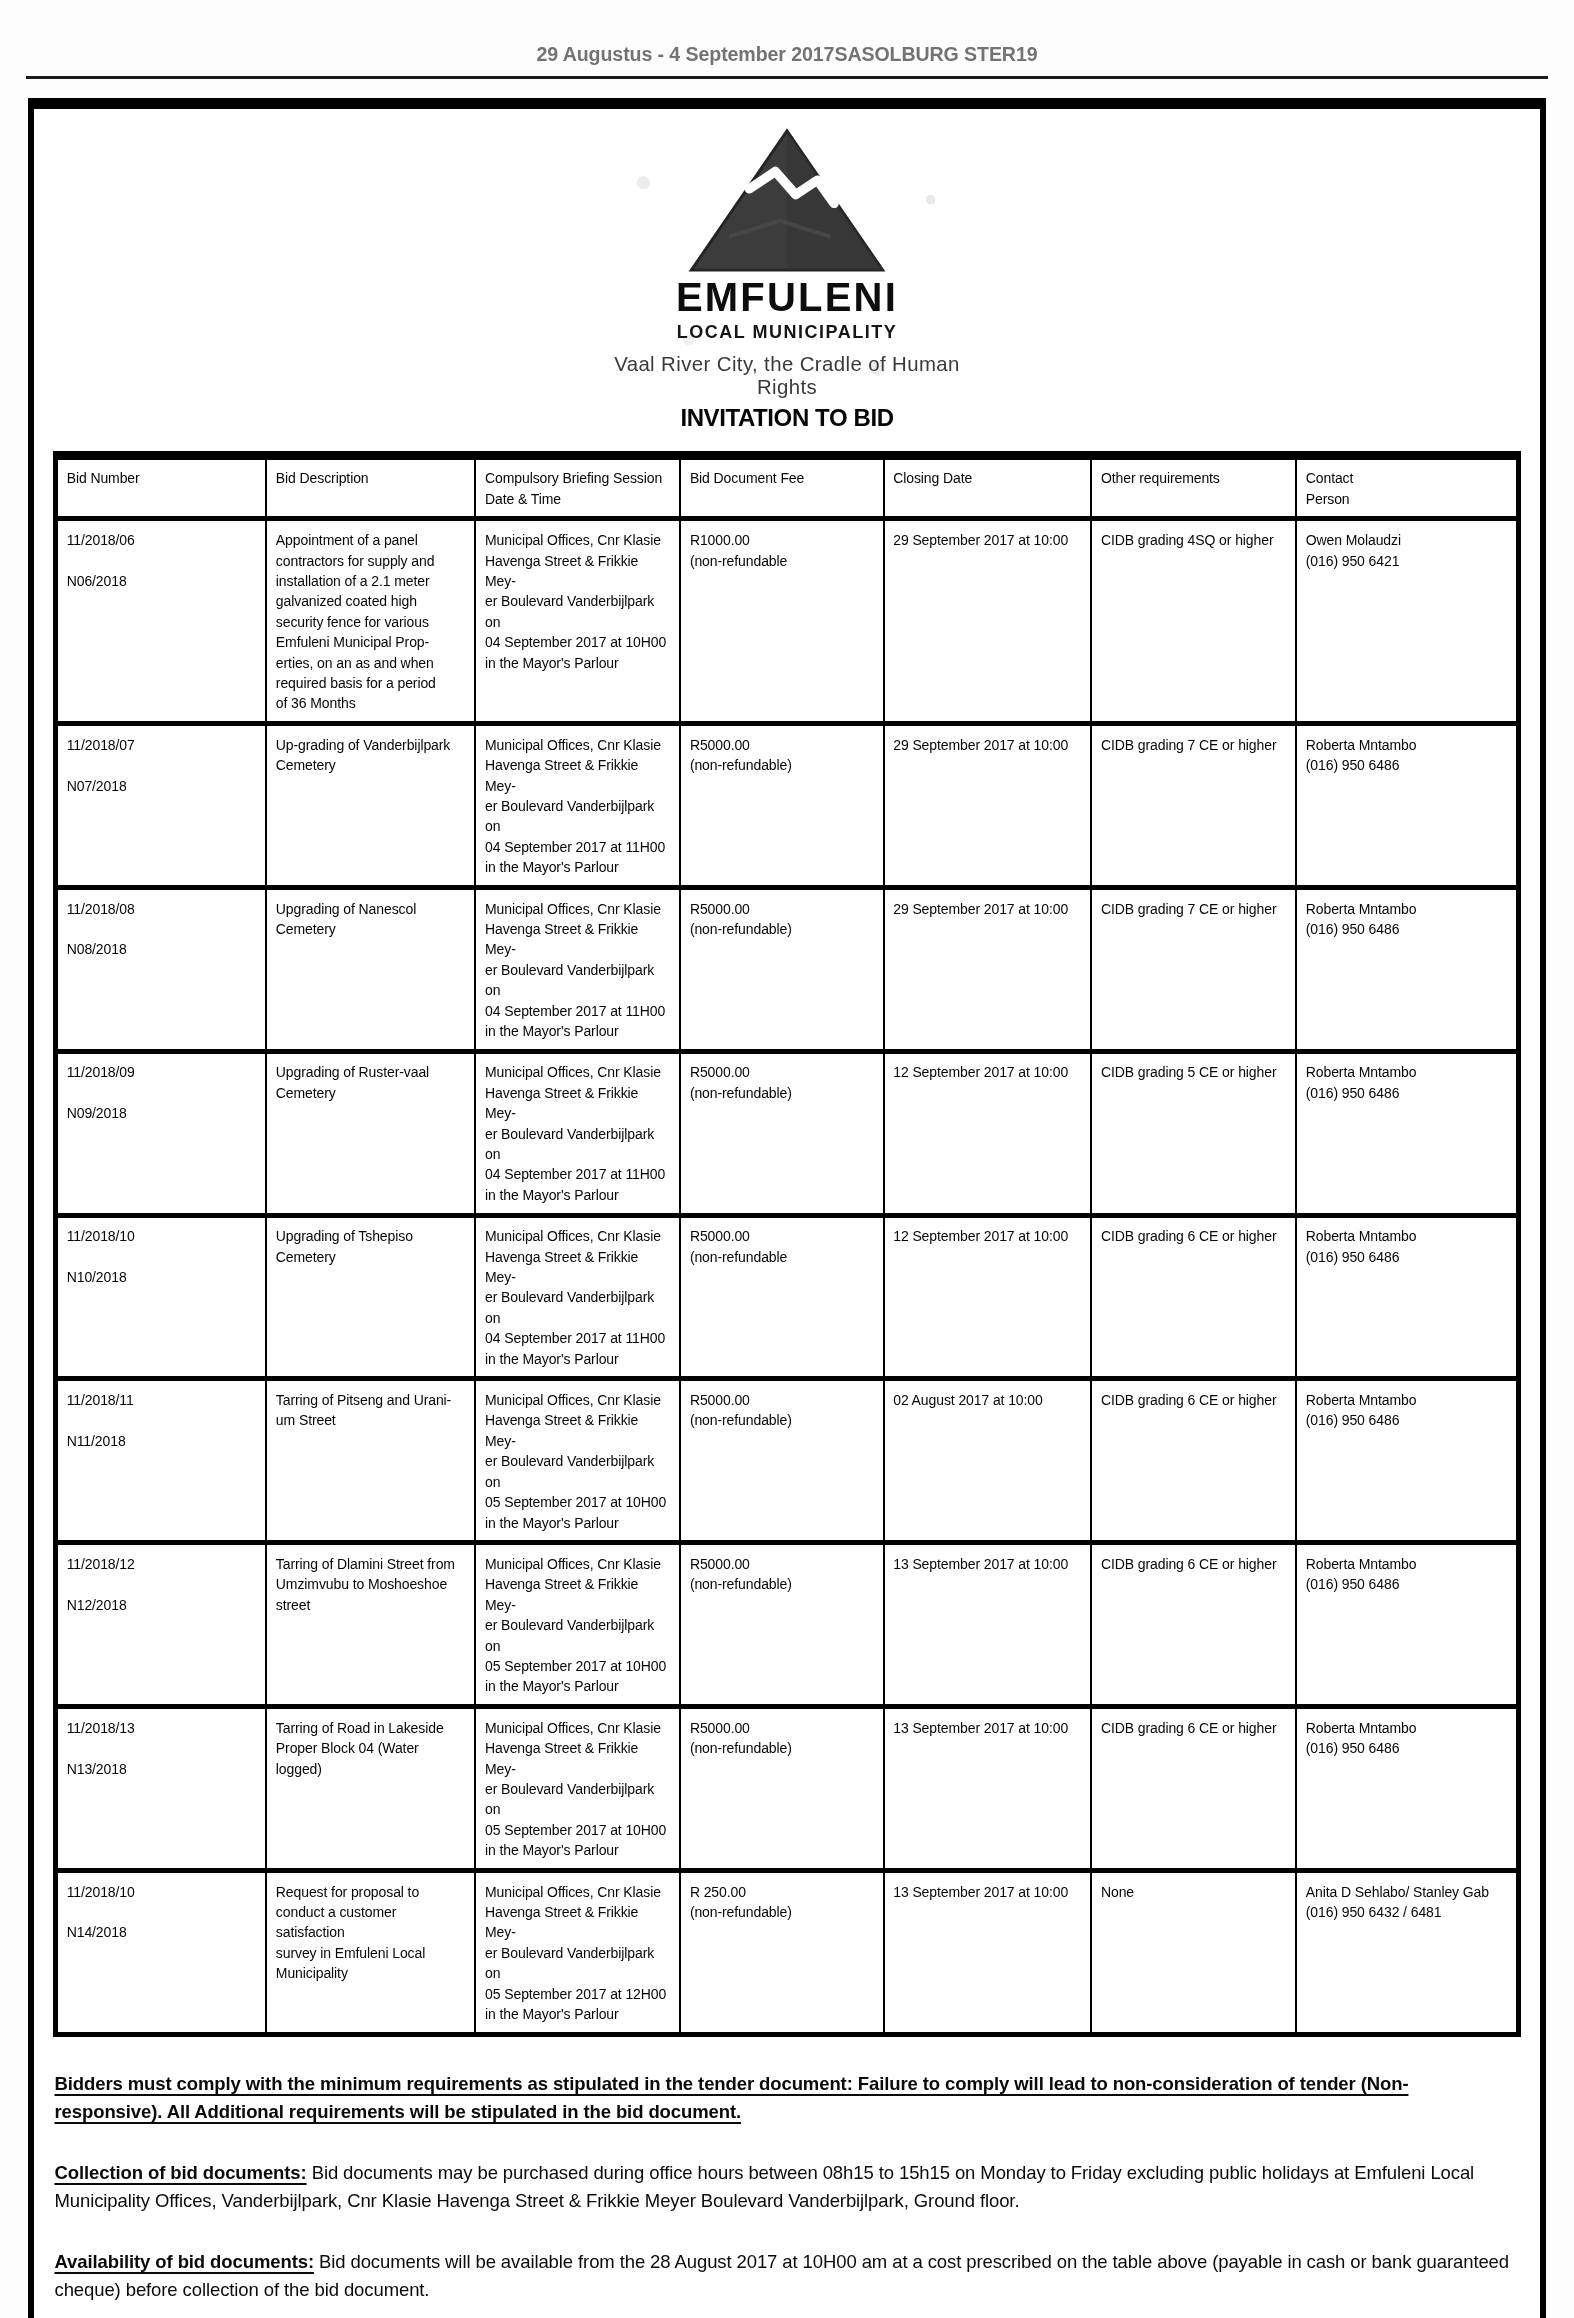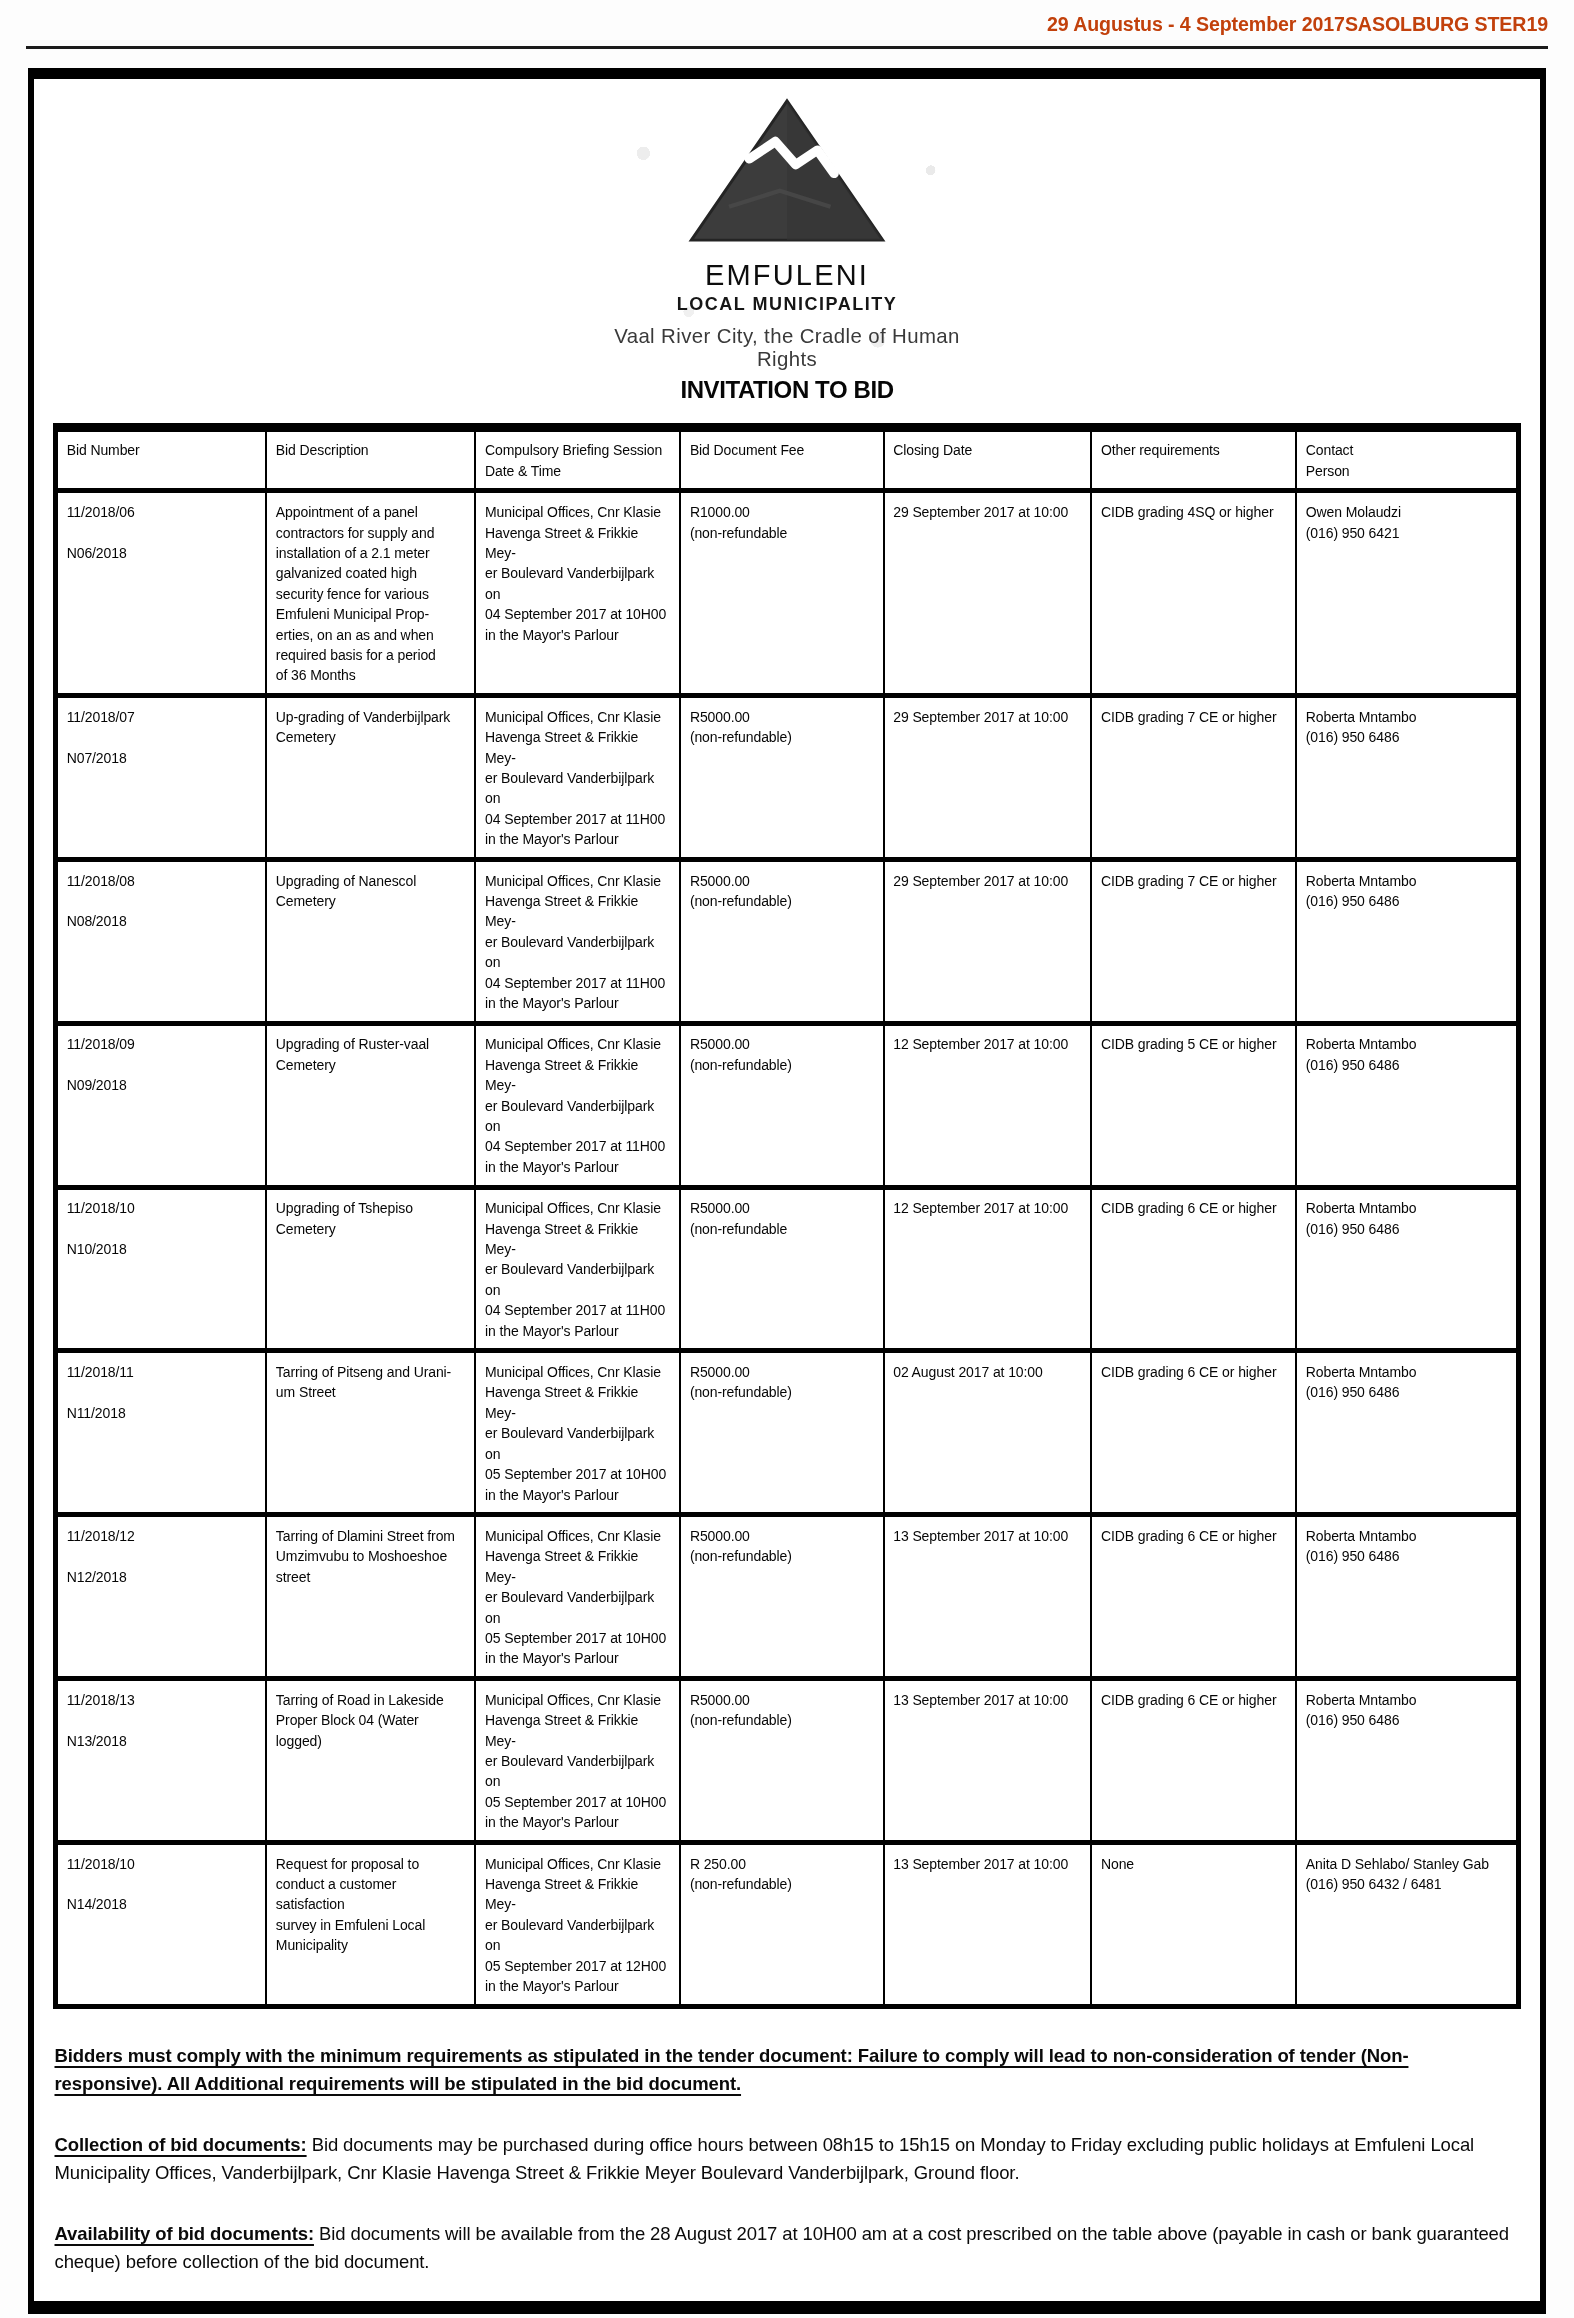--- a/index.html
+++ b/index.html
@@ -3,42 +3,42 @@
 <meta charset="utf-8">
 <style>
   html,body{margin:0;padding:0;}
   body{
     width:1574px;min-height:2319px;background:#fdfdfd;color:#060606;
     font-family:"Liberation Sans","DejaVu Sans",sans-serif;
     letter-spacing:-0.1px;
   }
   
   .np-header{
-    display:flex;justify-content:flex-end;align-items:flex-end;
-    margin:13px 26px 0;font-weight:700;font-size:19.6px;color:#c2410c;
+    display:flex;justify-content:center;align-items:flex-end;
+    margin:43px 26px 0;font-weight:700;font-size:19.6px;color:#737373;
   }
   .np-rule{height:2.9px;background:#1b1b1b;margin:10.2px 26px 0;}
   
   .frame{
     margin:19px 28px 0;border-style:solid;border-color:#000;
     border-width:11.6px 6.5px 13px 6.5px;background:#fff;
     padding:7.3px 19px 25px;box-sizing:border-box;
   }
   
   .logo{
     width:378px;margin:4.4px auto 0;text-align:center;padding:7.3px 0 2.9px;
     background-image:
       radial-gradient(circle 11px at 12% 22%, #ededed 60%, transparent 61%),
       radial-gradient(circle 8px at 88% 28%, #eaeaea 60%, transparent 61%),
       radial-gradient(circle 12.4px at 74% 88%, #efefef 60%, transparent 61%),
       radial-gradient(circle 8.7px at 24% 78%, #f0f0f0 60%, transparent 61%),
       radial-gradient(circle 6.5px at 50% 10%, #ececec 60%, transparent 61%);
   }
   .logo-tri{display:block;margin:0 auto;}
-  .logo-name{font-size:29px;font-weight:400;letter-spacing:2.2px;margin-top:16px;color:#0d0d0d;}
+  .logo-name{font-size:40px;font-weight:700;letter-spacing:2.2px;margin-top:2px;color:#0d0d0d;}
   .logo-sub{font-size:18px;font-weight:700;letter-spacing:1.5px;margin-top:1.5px;color:#161616;}
   .logo-slogan{font-size:20.4px;margin-top:10.2px;color:#3a3a3a;letter-spacing:0.4px;}
   
   .inv-title{ text-align:center;font-weight:700;font-size:24px;margin-top:2px;letter-spacing:-0.4px;}
   .inv-sub{ text-align:center;font-weight:700;font-size:26px;margin-top:8.7px;letter-spacing:-0.6px;}
   
   table.bids{
     width:100%;border-collapse:collapse;margin-top:19px;
     border:5.1px solid #000;border-top-width:9.5px;
   }

